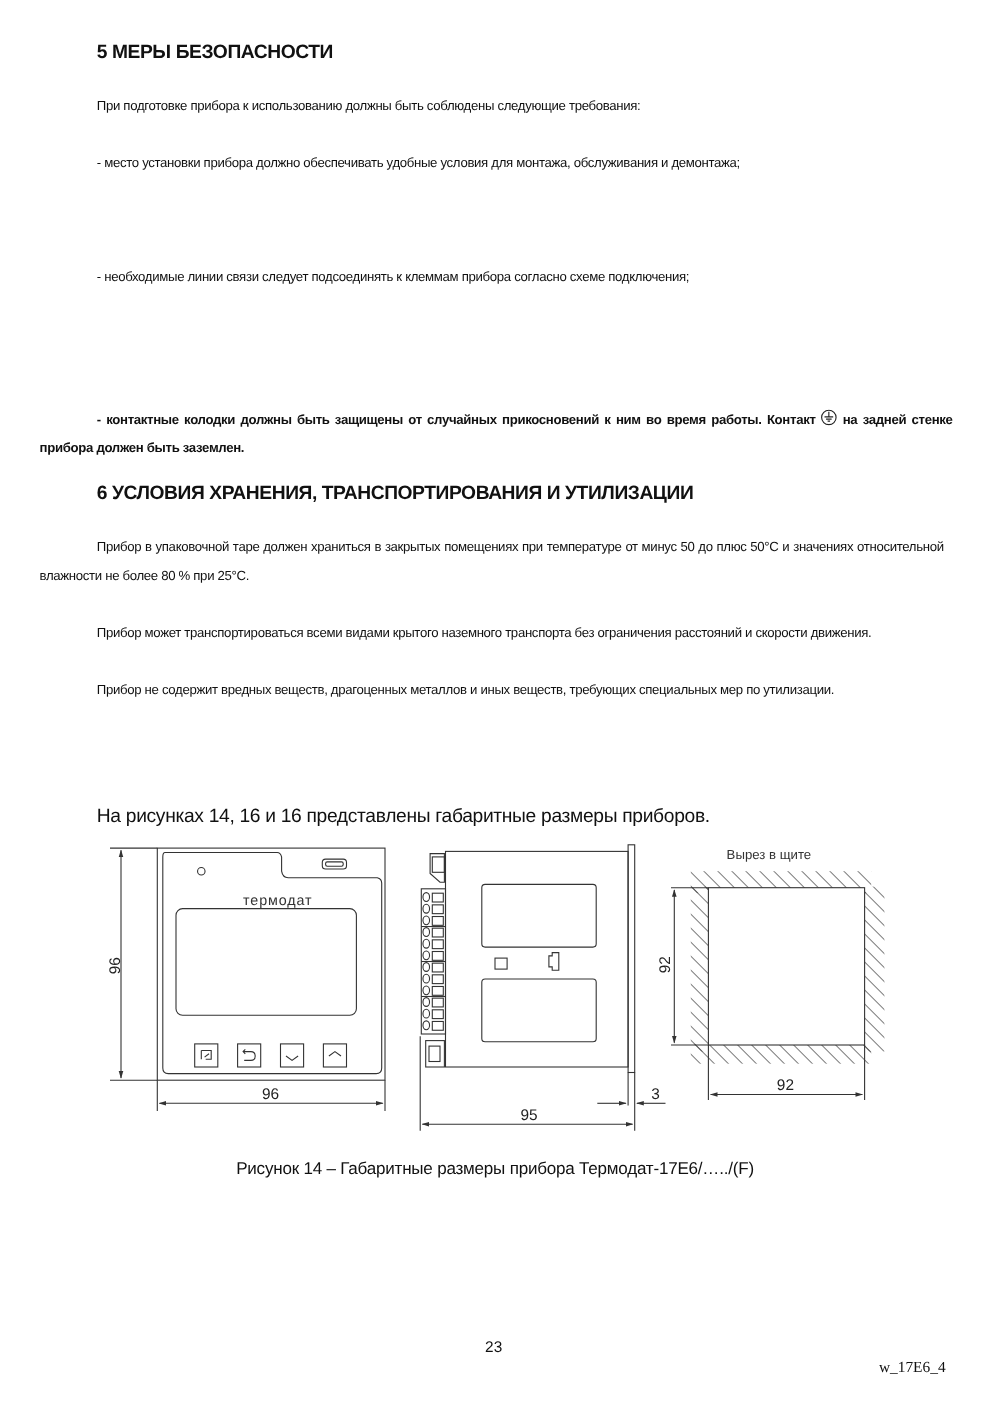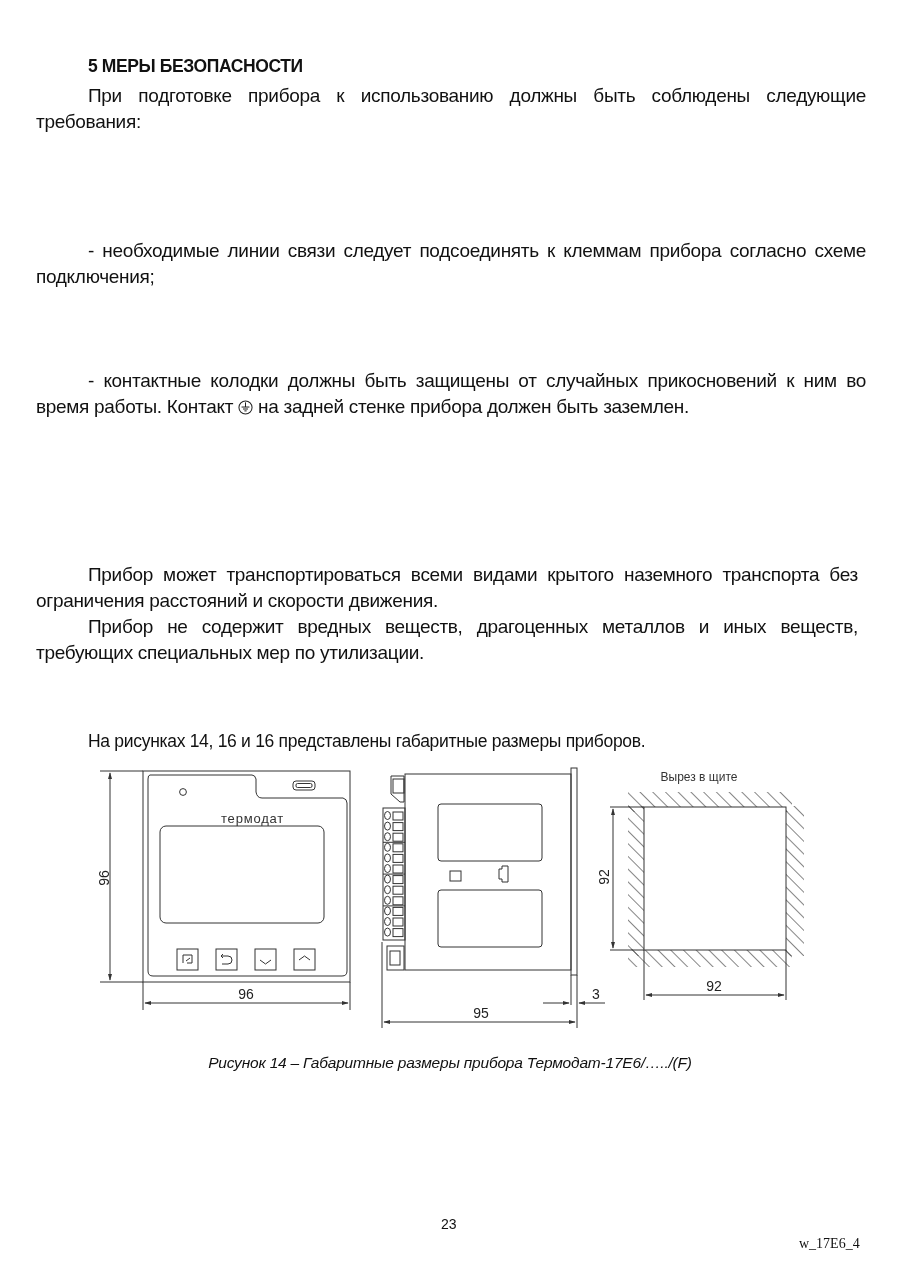--- a/index.html
+++ b/index.html
@@ -1,56 +1,59 @@
 <!DOCTYPE html>
 <html><head>
 <meta charset="utf-8">
 <style>
   html, body { margin: 0; padding: 0; background: #ffffff; }
   body { width: 900px; height: 1274px; position: relative; overflow: hidden;
          font-family: "Liberation Sans", sans-serif; color: #111; }
   .page { position: absolute; left: 0; top: 0; width: 900px; height: 1274px; }
   .h { position: absolute; left: 88px; font-weight: bold; font-size: 17.5px;
        letter-spacing: -0.4px; font-family: "Liberation Sans", sans-serif; }
-  .p { position: absolute; left: 36px; width: 830px; font-size: 19px; line-height: 26px;
+  .p { position: absolute; left: 36px; width: 830px; font-size: 12px; line-height: 26px;
        text-align: justify; text-indent: 52px; letter-spacing: -0.3px;
        font-family: "Liberation Sans", sans-serif; }
   .p.w822 { width: 822px; }
   .intro { position: absolute; left: 88px; top: 731px; font-size: 17.5px; letter-spacing: -0.3px; }
   .ground { display: inline-block; width: 15px; height: 15px; vertical-align: -2px; }
   .caption { position: absolute; left: 0; width: 900px; top: 1054px; text-align: center;
-             font-style: italic; font-size: 15.5px; letter-spacing: -0.2px; }
+             font-size: 15.5px; letter-spacing: -0.2px; }
   .pagenum { position: absolute; left: 441px; top: 1216px; font-size: 14px; }
   .docid { position: absolute; left: 799px; top: 1236px; font-size: 14px;
            font-family: Liberation Serif, serif; }
   svg.fig { position: absolute; left: 0; top: 760px; }
   svg text { font-family: "Liberation Sans", sans-serif; }
 </style>
 </head>
 <body>
 
 <div class="page">
 
-  <div class="h" style="top:37px;margin-top:19px;">5 МЕРЫ БЕЗОПАСНОСТИ</div>
+  <div class="h" style="top:37px;">5 МЕРЫ БЕЗОПАСНОСТИ</div>
 
   <div class="p" style="top:83px;">При подготовке прибора к использованию должны быть соблюдены следующие требования:</div>
+  <div class="p" style="top:135px;">- место установки прибора должно обеспечивать удобные условия для монтажа, обслуживания и демонтажа;</div>
   <div class="p" style="top:238px;">- необходимые линии связи следует подсоединять к клеммам прибора согласно схеме подключения;</div>
-  <div class="p" style="top:368px;">
+  <div class="p" style="top:368px;font-weight:bold;">
     <span>- контактные колодки должны быть защищены от случайных прикосновений к ним во время работы. Контакт</span>
     <svg class="ground" viewBox="0 0 16 16">
       <circle cx="8" cy="8" r="7" fill="none" stroke="#222" stroke-width="1.1"></circle>
       <line x1="8" y1="2.5" x2="8" y2="7.5" stroke="#222" stroke-width="1.1"></line>
       <line x1="3.8" y1="7.5" x2="12.2" y2="7.5" stroke="#222" stroke-width="1.1"></line>
       <line x1="5.3" y1="9.6" x2="10.7" y2="9.6" stroke="#222" stroke-width="1.1"></line>
       <line x1="6.8" y1="11.6" x2="9.2" y2="11.6" stroke="#222" stroke-width="1.1"></line>
     </svg>
     <span>на задней стенке прибора должен быть заземлен.</span>
   </div>
 
+  <div class="h" style="top:438px;">6 УСЛОВИЯ ХРАНЕНИЯ, ТРАНСПОРТИРОВАНИЯ И УТИЛИЗАЦИИ</div>
 
+  <div class="p w822" style="top:484px;">Прибор в упаковочной таре должен храниться в закрытых помещениях при температуре от минус 50 до плюс 50°С и значениях относительной влажности не более 80 % при 25°С.</div>
   <div class="p w822" style="top:562px;">Прибор может транспортироваться всеми видами крытого наземного транспорта без ограничения расстояний и скорости движения.</div>
   <div class="p w822" style="top:614px;">Прибор не содержит вредных веществ, драгоценных металлов и иных веществ, требующих специальных мер по утилизации.</div>
 
   <div class="intro">На рисунках 14, 16 и 16 представлены габаритные размеры приборов.</div>
 
   <svg class="fig" width="900" height="280" viewBox="0 760 900 280">
     <defs>
       <marker id="arr" viewBox="0 0 10 10" refX="9" refY="5" markerWidth="7" markerHeight="7" orient="auto-start-reverse">
         <path d="M0,2 L10,5 L0,8 z" fill="#333"></path>
       </marker>

